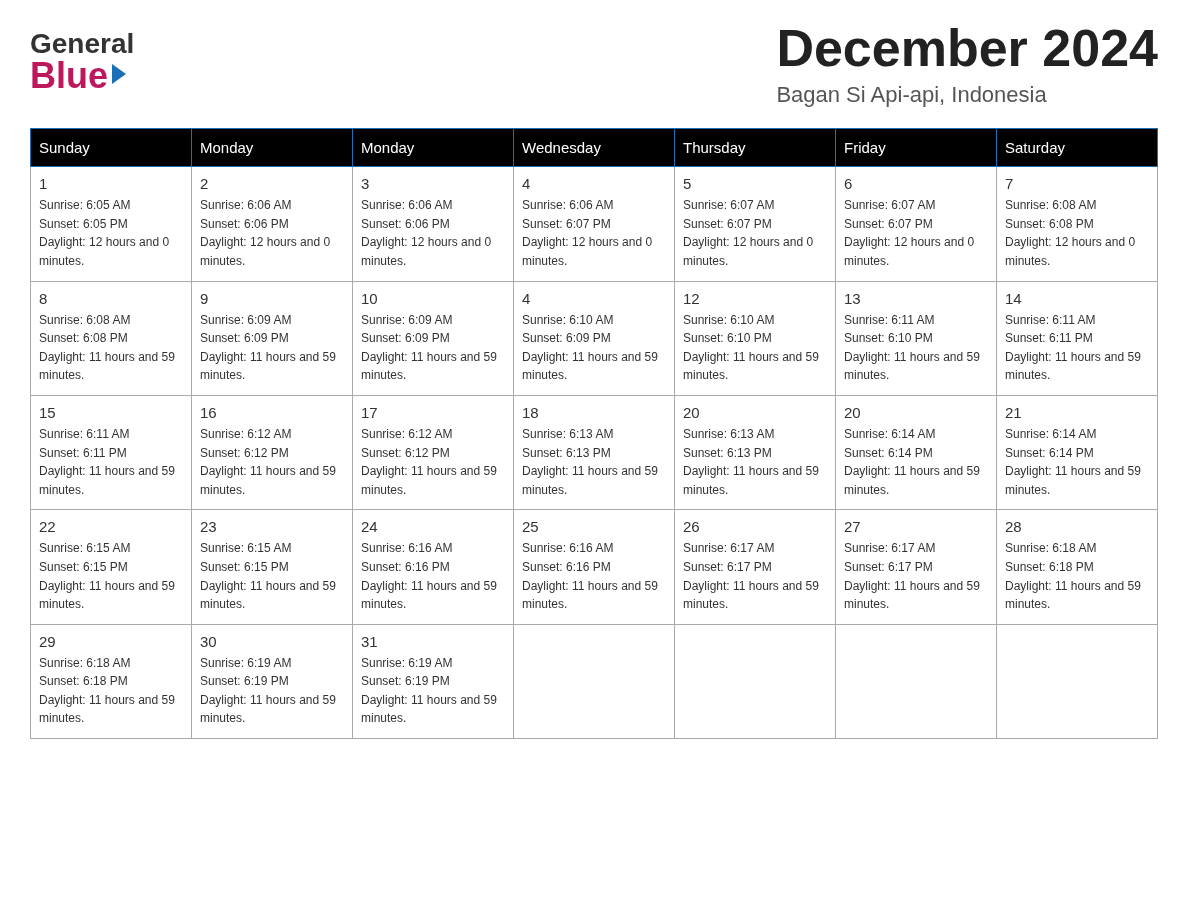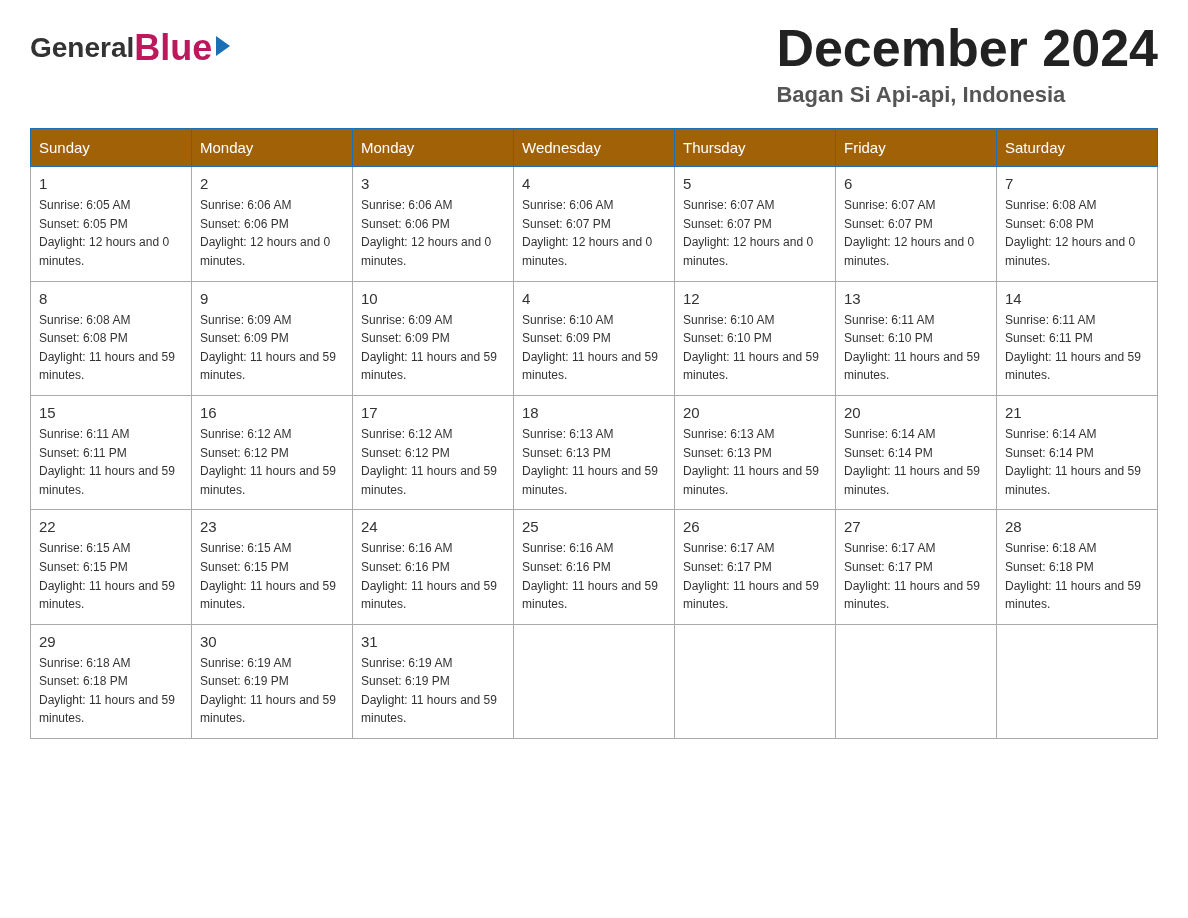--- a/index.html
+++ b/index.html
@@ -11,21 +11,22 @@
       padding: 20px 30px;
     }
     .header-area {
       display: flex;
       justify-content: space-between;
       align-items: flex-start;
       margin-bottom: 20px;
     }
     .logo {
       display: flex;
-      align-items: center;
+      flex-direction: column;
+      align-items: flex-start;
       margin-top: 10px;
     }
     .logo-general {
       font-size: 28px;
       font-weight: bold;
       color: #333;
       line-height: 1;
     }
     .logo-blue {
       font-size: 36px;
@@ -50,29 +51,28 @@
     .month-title {
       font-size: 52px;
       font-weight: bold;
       color: #222;
       line-height: 1.1;
     }
     .location-title {
       font-size: 22px;
       color: #555;
       margin-top: 5px;
-      font-weight: bold;
     }
     table {
       width: 100%;
       border-collapse: collapse;
       table-layout: fixed;
     }
     thead tr th {
-      background-color: #a16207;
+      background-color: #000000;
       color: white;
       padding: 10px 8px;
       text-align: left;
       font-size: 15px;
       font-weight: normal;
       border: 1px solid #1a6fb5;
     }
     tbody tr td {
       border: 1px solid #aaa;
       padding: 8px 8px 10px 8px;

